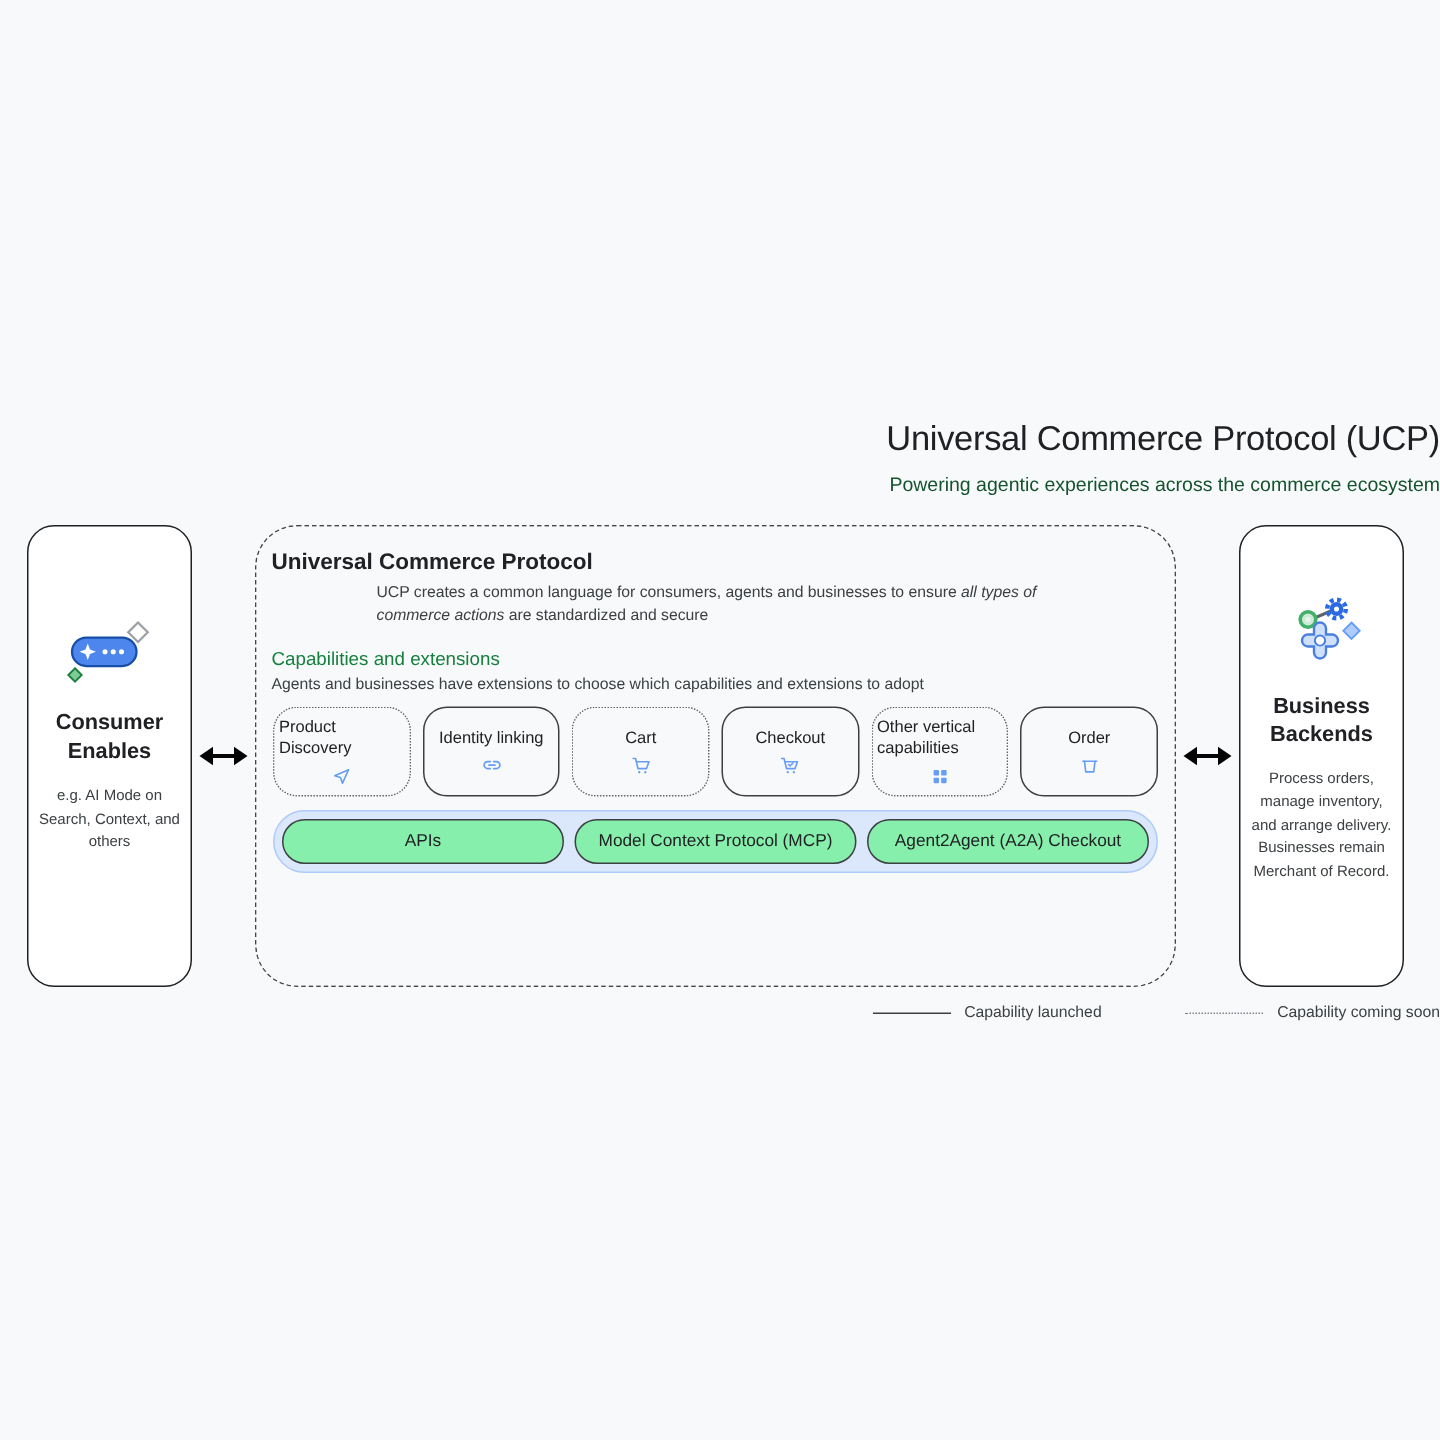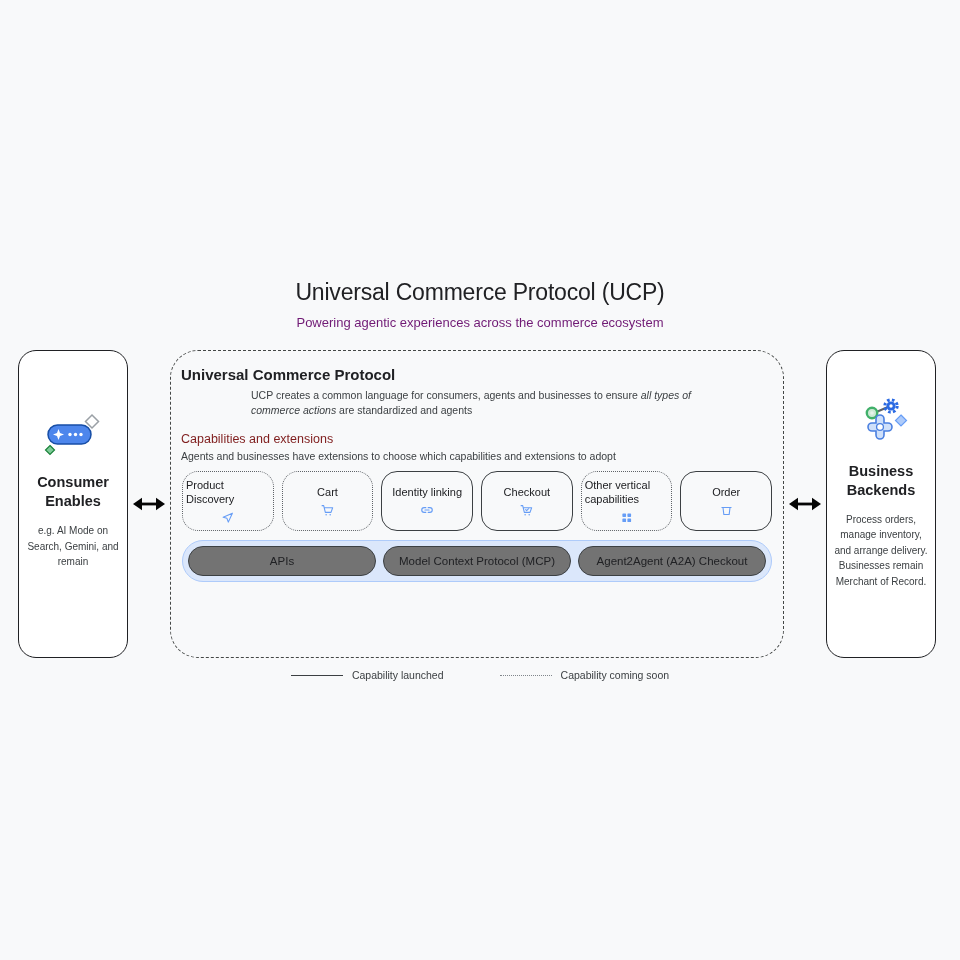--- a/index.html
+++ b/index.html
@@ -4,23 +4,23 @@
 <style>
   html,body{margin:0;padding:0;}
   body{
     width:960px;height:960px;background:#f8f9fa;overflow:hidden;
     font-family:"Liberation Sans","DejaVu Sans",sans-serif;color:#202124;
     -webkit-font-smoothing:antialiased;
   }
   .canvas{position:relative;width:960px;height:960px;}
 
   
-  .header{position:absolute;top:279px;left:0;width:960px;text-align:center;}
+  .header{position:absolute;top:279px;left:0;width:960px;text-align:right;}
   .page-title{font-size:23px;font-weight:500;letter-spacing:-0.2px;color:#202124;margin:0;}
-  .page-subtitle{font-size:13px;color:#701a75;margin:9px 0 0 0;}
+  .page-subtitle{font-size:13px;color:#14532d;margin:9px 0 0 0;}
 
   
   .diagram{position:absolute;top:350px;left:18px;width:918px;height:308px;display:flex;align-items:stretch;}
 
   .side-box{
     width:110px;flex:0 0 110px;background:#ffffff;border:1.2px solid #202124;border-radius:18px;
     display:flex;flex-direction:column;align-items:center;justify-content:center;
     text-align:center;padding:0 7px 26px 7px;box-sizing:border-box;
   }
   .side-title{font-size:14.5px;font-weight:600;line-height:1.3;margin-top:15px;color:#202124;}
@@ -28,45 +28,45 @@
 
   .arrow-zone{flex:1 1 38px;display:flex;align-items:center;justify-content:center;min-width:34px;max-width:42px;}
   .arrow-zone svg{display:block;}
 
   .center-box{
     flex:1 1 auto;border:1.4px dashed #444746;border-radius:28px;box-sizing:border-box;
     padding:13px 10px 11px 10px;text-align:left;background:transparent;
   }
   .ucp-title{font-size:15px;font-weight:600;color:#202124;margin:2px 0 0 0;}
   .ucp-desc{font-size:10.5px;line-height:1.4;color:#3c4043;max-width:452px;margin:5px auto 0 auto;}
-  .section-title{font-size:12.5px;color:#7f1d1d;margin:15px 0 0 0;font-weight:400;}
+  .section-title{font-size:12.5px;color:#15803d;margin:15px 0 0 0;font-weight:400;}
   .section-sub{font-size:10.5px;color:#3c4043;margin:4px 0 0 0;}
 
   .cap-row{display:flex;gap:8px;margin:9px 1px 0 1px;}
   .cap-box{
     flex:1 1 0;height:60px;border-radius:16px;background:transparent;box-sizing:border-box;
     display:flex;flex-direction:column;align-items:center;justify-content:center;gap:4px;padding:4px 3px;
   }
   .cap-box.launched{border:1.6px solid #3c4043;}
   .cap-box.coming-soon{border:1.5px dotted #5f6368;}
   .cap-label{font-size:11px;line-height:1.25;color:#202124;}
   .cap-icon{height:13px;display:flex;align-items:center;justify-content:center;}
   .cap-icon svg{display:block;}
 
   .protocol-wrap{
     margin:9px 1px 0 1px;background:#dbe7fb;border:1.5px solid #aecbfa;border-radius:24px;
     padding:5px;display:flex;gap:7px;box-sizing:border-box;height:42px;
   }
   .protocol-pill{
-    flex:1 1 0;background:#737373;border:1.5px solid #3c4043;border-radius:16px;
+    flex:1 1 0;background:#86efac;border:1.5px solid #3c4043;border-radius:16px;
     display:flex;align-items:center;justify-content:center;font-size:11.5px;color:#202124;
   }
 
   
-  .legend{position:absolute;top:669px;left:0;width:960px;display:flex;justify-content:center;gap:56px;align-items:center;}
+  .legend{position:absolute;top:669px;left:0;width:960px;display:flex;justify-content:flex-end;gap:56px;align-items:center;}
   .legend-item{display:flex;align-items:center;gap:9px;}
   .legend-line-solid{width:52px;height:0;border-top:1.5px solid #3c4043;}
   .legend-line-dotted{width:52px;height:0;border-top:1.6px dotted #80868b;}
   .legend-label{font-size:10.5px;color:#3c4043;}
 
   .icon-art{display:block;margin:0 auto;}
   em{font-style:italic;}
 </style>
 </head>
 <body>
@@ -86,69 +86,69 @@
           <path d="M50 3 l6.5 6.5 -6.5 6.5 -6.5 -6.5 z" fill="#ffffff" stroke="#9aa0a6" stroke-width="1.5"></path>
           <rect x="6" y="13" width="43" height="19" rx="9.5" fill="#4d86ec" stroke="#174ea6" stroke-width="1.5"></rect>
           <path d="M16.5 17 L18 21 L22 22.5 L18 24 L16.5 28 L15 24 L11 22.5 L15 21 Z" fill="#ffffff"></path>
           <circle cx="28" cy="22.5" r="1.7" fill="#ffffff"></circle>
           <circle cx="33.5" cy="22.5" r="1.7" fill="#ffffff"></circle>
           <circle cx="39" cy="22.5" r="1.7" fill="#ffffff"></circle>
           <path d="M8 33.5 l4.5 4.5 -4.5 4.5 -4.5 -4.5 z" fill="#7ecb98" stroke="#188038" stroke-width="1.2"></path>
         </svg>
       </span>
       <div class="side-title">Consumer Enables</div>
-      <div class="side-desc">e.g. AI Mode on Search, Gemini, and remain</div>
+      <div class="side-desc">e.g. AI Mode on Search, Context, and others</div>
     </div>
 
     <div class="arrow-zone">
       <span>
         <svg width="36" height="20" viewBox="0 0 36 20">
           <line x1="8" y1="10" x2="28" y2="10" stroke="#050505" stroke-width="2.8"></line>
           <polygon points="2,10 11,3.8 11,16.2" fill="#050505"></polygon>
           <polygon points="34,10 25,3.8 25,16.2" fill="#050505"></polygon>
         </svg>
       </span>
     </div>
 
     <div class="center-box">
       <h2 class="ucp-title">Universal Commerce Protocol</h2>
-      <p class="ucp-desc"><span>UCP creates a common language for consumers, agents and businesses to ensure </span><em>all types of commerce actions</em><span> are standardized and agents</span></p>
+      <p class="ucp-desc"><span>UCP creates a common language for consumers, agents and businesses to ensure </span><em>all types of commerce actions</em><span> are standardized and secure</span></p>
 
       <h3 class="section-title">Capabilities and extensions</h3>
       <p class="section-sub">Agents and businesses have extensions to choose which capabilities and extensions to adopt</p>
 
       <div class="cap-row">
 
         <div class="cap-box coming-soon">
           <span class="cap-label">Product Discovery</span>
           <span class="cap-icon">
             <svg width="13" height="13" viewBox="0 0 24 24" fill="none" stroke="#669df6" stroke-width="2" stroke-linejoin="round">
               <path d="M21 4 L4 11.5 L11 13.5 L13.5 20.5 Z"></path>
+            </svg>
+          </span>
+        </div>
+
+        <div class="cap-box launched">
+          <span class="cap-label">Identity linking</span>
+          <span class="cap-icon">
+            <svg width="14" height="14" viewBox="0 0 24 24" fill="none" stroke="#669df6" stroke-width="2" stroke-linecap="round">
+              <path d="M10 16H7a4 4 0 010-8h3"></path>
+              <path d="M14 8h3a4 4 0 010 8h-3"></path>
+              <path d="M8.5 12h7"></path>
             </svg>
           </span>
         </div>
 
         <div class="cap-box coming-soon">
           <span class="cap-label">Cart</span>
           <span class="cap-icon">
             <svg width="13" height="13" viewBox="0 0 24 24" fill="none" stroke="#669df6" stroke-width="2" stroke-linejoin="round" stroke-linecap="round">
               <path d="M2 3h3l3 12.5h10.5L21.5 7H6"></path>
               <circle cx="9.5" cy="20" r="1.4" fill="#669df6" stroke="none"></circle>
               <circle cx="17" cy="20" r="1.4" fill="#669df6" stroke="none"></circle>
-            </svg>
-          </span>
-        </div>
-
-        <div class="cap-box launched">
-          <span class="cap-label">Identity linking</span>
-          <span class="cap-icon">
-            <svg width="14" height="14" viewBox="0 0 24 24" fill="none" stroke="#669df6" stroke-width="2" stroke-linecap="round">
-              <path d="M10 16H7a4 4 0 010-8h3"></path>
-              <path d="M14 8h3a4 4 0 010 8h-3"></path>
-              <path d="M8.5 12h7"></path>
             </svg>
           </span>
         </div>
 
         <div class="cap-box launched">
           <span class="cap-label">Checkout</span>
           <span class="cap-icon">
             <svg width="13" height="13" viewBox="0 0 24 24" fill="none" stroke="#669df6" stroke-width="2" stroke-linejoin="round" stroke-linecap="round">
               <path d="M2 3h3l3 12.5h10.5L21.5 7H6"></path>
               <path d="M10.5 10.5l1.8 1.8 3.6-3.6"></path>

